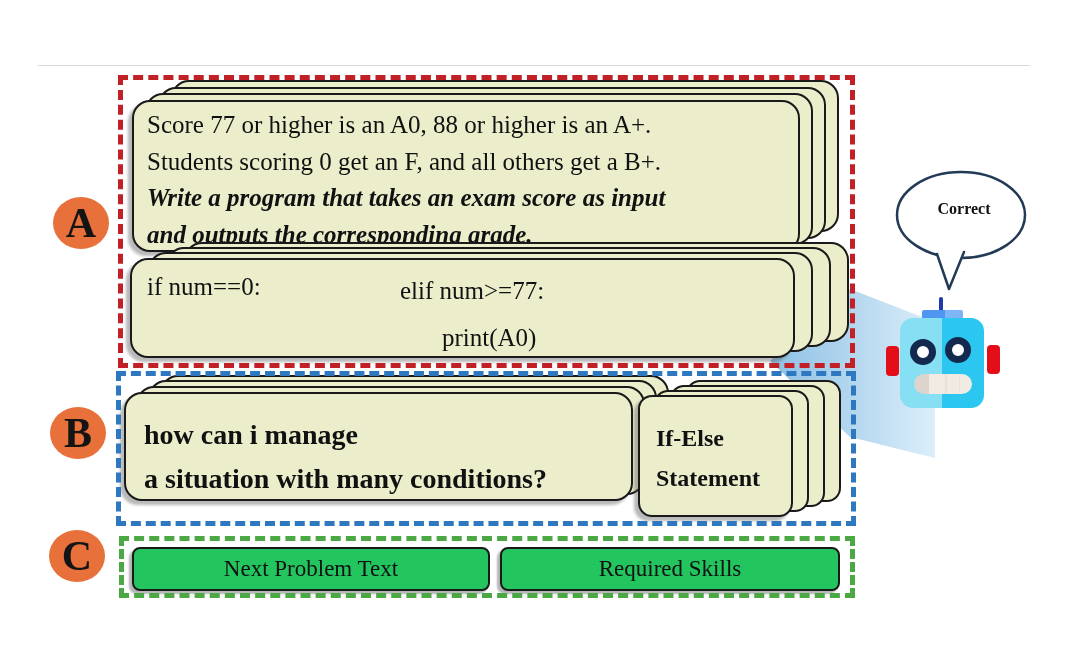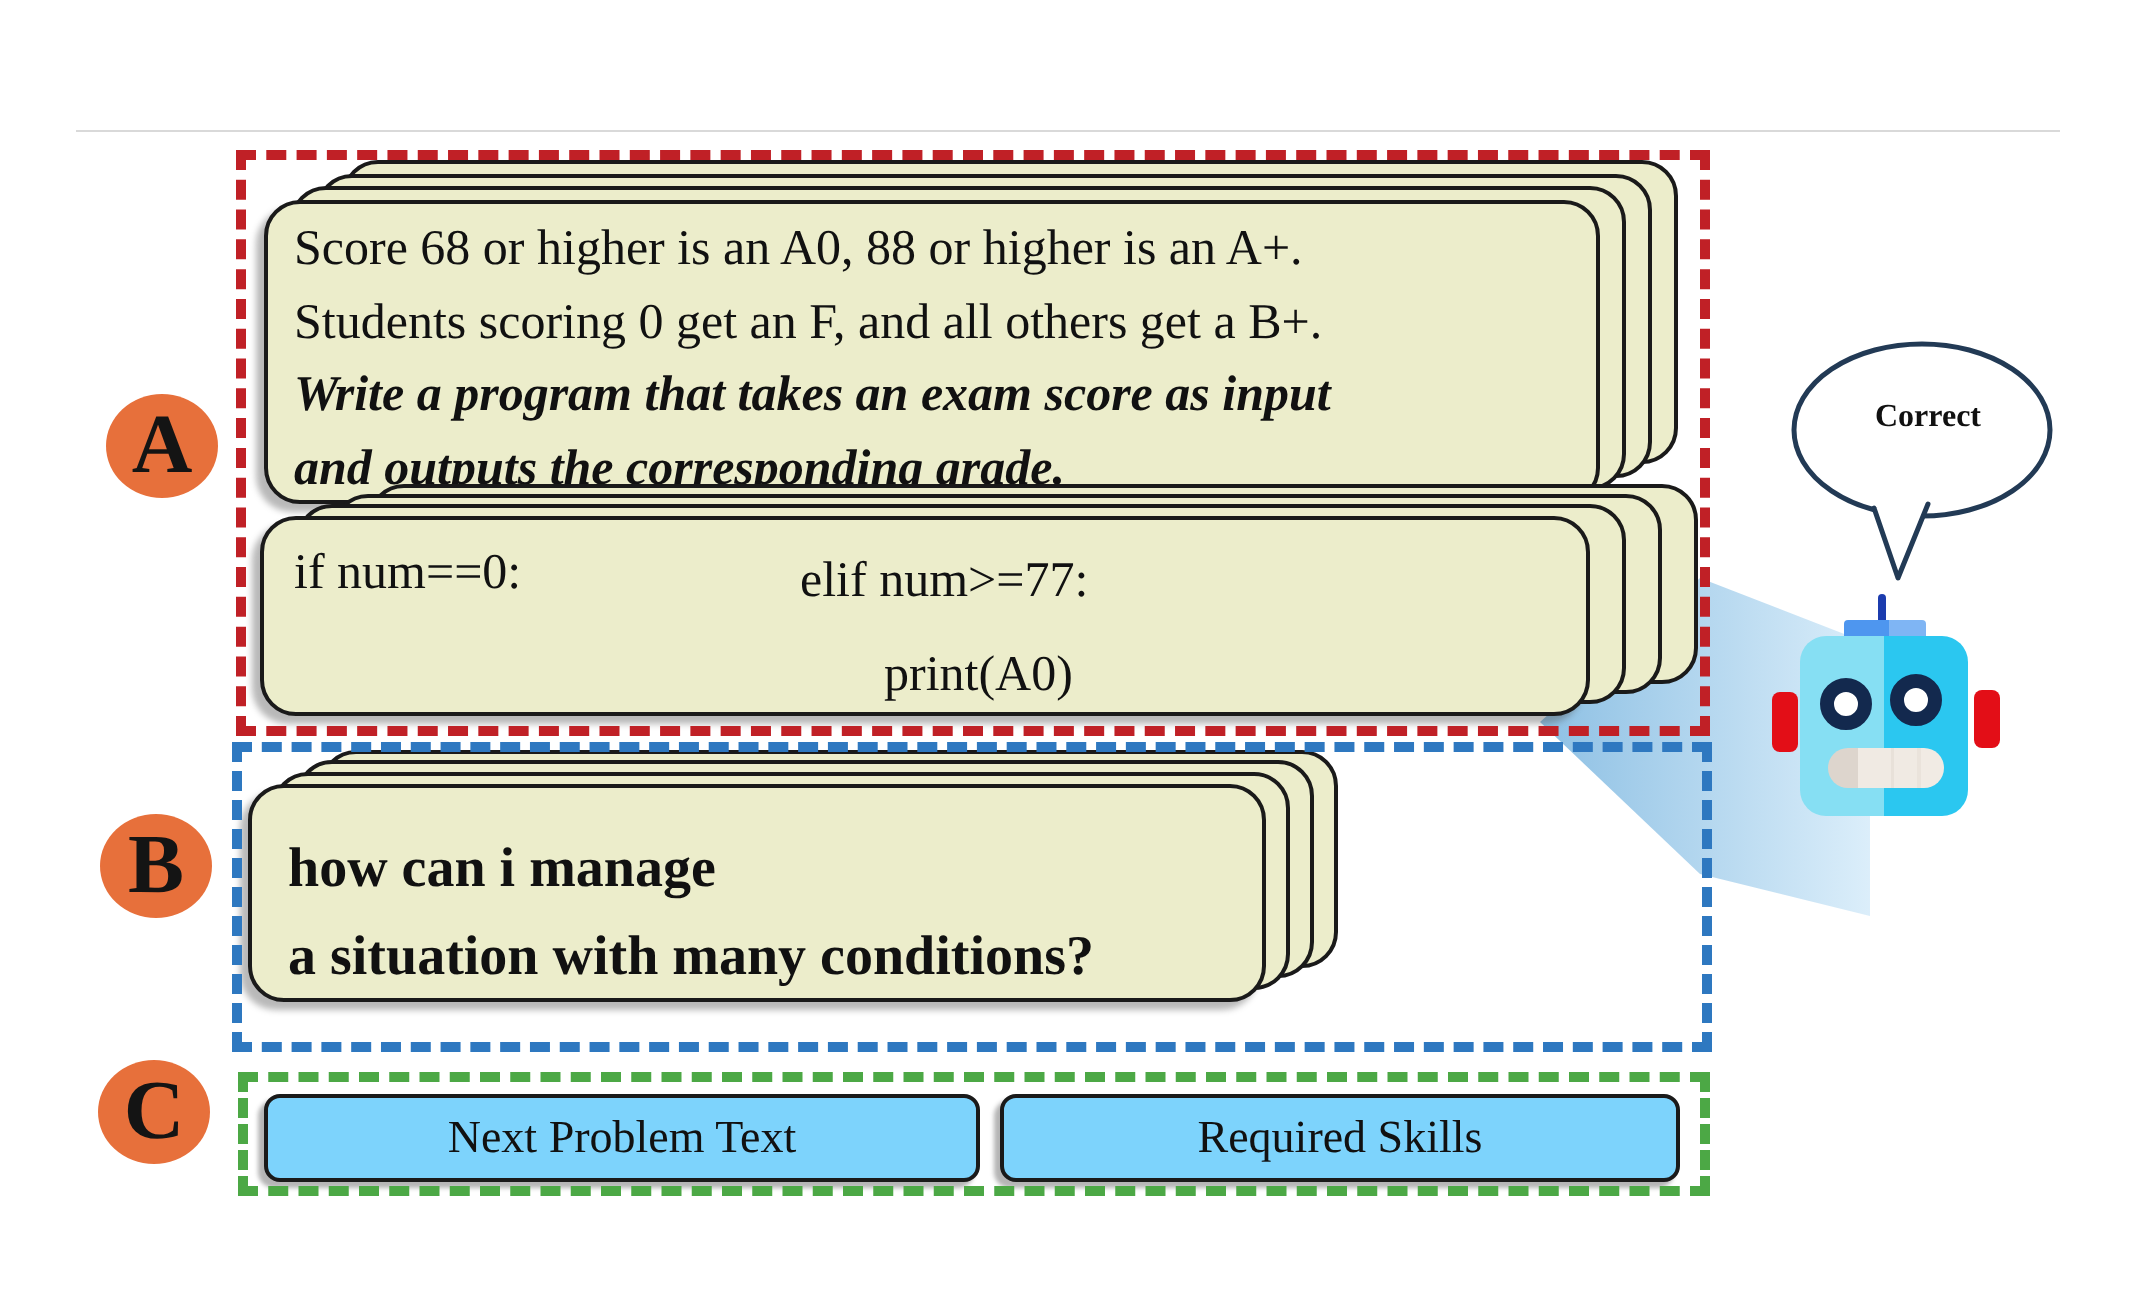--- a/index.html
+++ b/index.html
@@ -50,21 +50,21 @@
   .code-col { position:absolute; font-size:25px; line-height:47px; white-space:nowrap; }
   #code-col-left  { left:15px;  top:3px; }
   #code-col-right { left:268px; top:7px; }
   .code-indent { display:block; padding-left:42px; }
   .code-first  { display:block; }
 
   .question-text { position:absolute; left:18px; top:19px; font-size:28px; font-weight:bold; line-height:44px; white-space:nowrap; }
   .ifelse-text   { position:absolute; left:16px; top:21px; font-size:24px; font-weight:bold; line-height:40px; white-space:nowrap; }
 
   
-  .flat-card { position:absolute; background:#7dd3fc; border:2px solid #1a1a1a; border-radius:8px; box-sizing:border-box;
+  .flat-card { position:absolute; background:#22c55e; border:2px solid #1a1a1a; border-radius:8px; box-sizing:border-box;
                z-index:2; box-shadow:-3px 3px 2px rgba(90,90,90,0.45);
                display:flex; align-items:center; justify-content:center; font-size:23px; }
   #npt-card { left:132px; top:547px; width:358px; height:44px; }
   #rs-card  { left:500px; top:547px; width:340px; height:44px; }
 
   
   #beam { position:absolute; left:768px; top:288px; width:167px; height:172px; z-index:1;
           clip-path:polygon(2px 73px, 82px 1px, 167px 34px, 167px 170px, 82px 149px);
           background:linear-gradient(to right, rgba(134,188,226,0.95), rgba(190,224,246,0.55)); }
 
@@ -102,21 +102,21 @@
   <div class="badge" id="badge-a">
     <span>A</span>
   </div>
 
   <div class="stack" id="story-stack">
     <div class="card b3"></div>
     <div class="card b2"></div>
     <div class="card b1"></div>
     <div class="card front">
       <div class="story-text">
-        <span class="ln">Score 68 or higher is an A0, 88 or higher is an A+.</span>
+        <span class="ln">Score 77 or higher is an A0, 88 or higher is an A+.</span>
         <span class="ln">Students scoring 0 get an F, and all others get a B+.</span>
         <span class="ln bold">Write a program that takes an exam score as input</span>
         <span class="ln bold">and outputs the corresponding grade.</span>
       </div>
     </div>
   </div>
 
   <div class="stack" id="code-stack">
     <div class="card b3"></div>
     <div class="card b2"></div>
@@ -142,20 +142,31 @@
     <div class="card b2"></div>
     <div class="card b1"></div>
     <div class="card front">
       <div class="question-text">
         <span class="ln" style="display:block">how can i manage</span>
         <span class="ln" style="display:block">a situation with many conditions?</span>
       </div>
     </div>
   </div>
 
+  <div class="stack" id="ifelse-stack">
+    <div class="card b3"></div>
+    <div class="card b2"></div>
+    <div class="card b1"></div>
+    <div class="card front">
+      <div class="ifelse-text">
+        <span style="display:block">If-Else</span>
+        <span style="display:block">Statement</span>
+      </div>
+    </div>
+  </div>
 
   <div class="dashed-box" id="box-c"></div>
   <div class="badge" id="badge-c">
     <span>C</span>
   </div>
 
   <div class="flat-card" id="npt-card">
     <span>Next Problem Text</span>
   </div>
   <div class="flat-card" id="rs-card">

